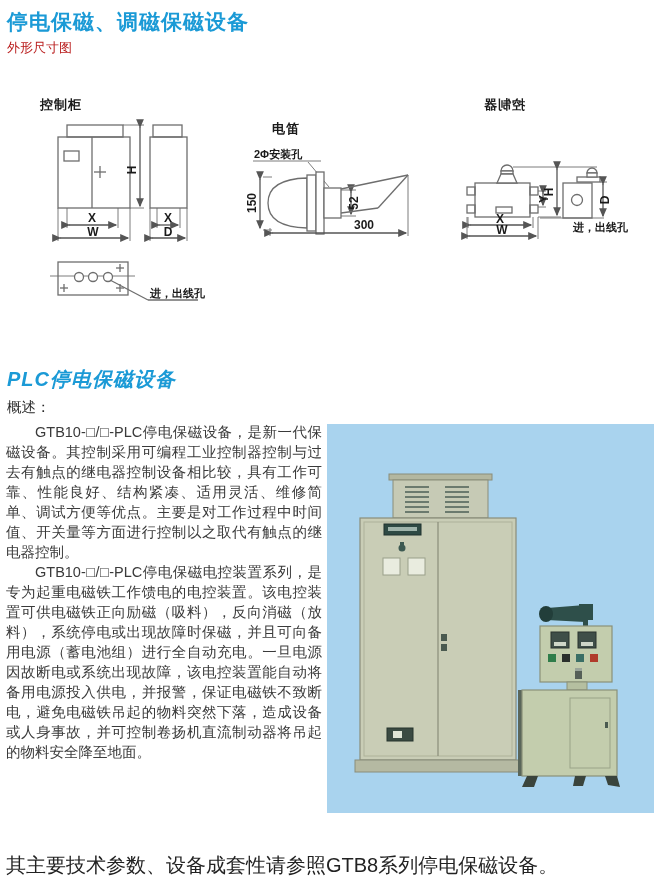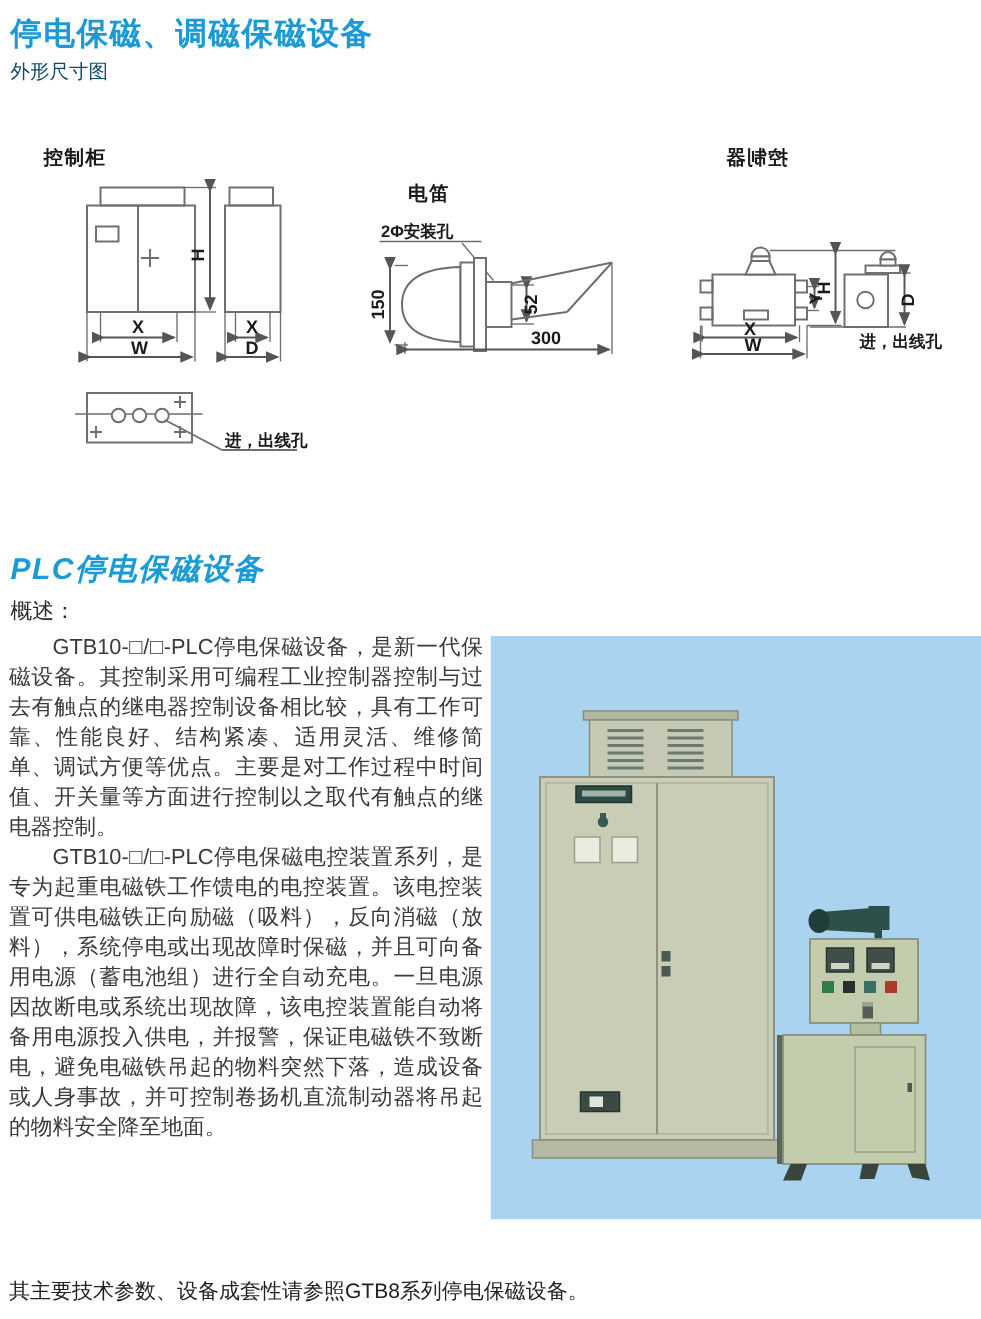--- a/index.html
+++ b/index.html
@@ -4,37 +4,37 @@
 <style>
   html,body{margin:0;padding:0;}
   body{
     width:654px;height:879px;position:relative;background:#ffffff;
     font-family:"Liberation Sans","DejaVu Sans",sans-serif;color:#333;
     overflow:hidden;
   }
   .abs{position:absolute;}
   .h1{font-size:21px;font-weight:bold;letter-spacing:1px;text-align:center;}
   .h2{font-size:20px;font-weight:bold;letter-spacing:1px;font-style:italic;}
-  .sub{font-size:13px;color:#0c4a6e;}
+  .sub{font-size:13px;color:#b91c1c;}
   .diagram-label{font-size:13px;font-weight:bold;color:#1a1a1a;letter-spacing:1px;}
   .mirrored{display:inline-block;transform:scaleX(-1);}
   .bodytext{font-size:14.5px;line-height:20px;text-align:justify;color:#3a3a3a;}
   .bodytext p{margin:0;text-indent:2em;}
-  .footer{font-size:14px;color:#222;}
+  .footer{font-size:20px;color:#222;}
   svg text{font-family:"Liberation Sans","DejaVu Sans",sans-serif;}
   .dim{font-size:12px;font-weight:bold;fill:#1a1a1a;}
   .cnlab{font-size:11px;font-weight:bold;fill:#1a1a1a;}
 </style>
 </head>
 <body>
 
 <div class="abs h1" style="left:7px;top:8px;color:#1b9ad6;">停电保磁、调磁保磁设备</div>
 <div class="abs sub" style="left:7px;top:39px;">外形尺寸图</div>
 
-<div class="abs diagram-label" style="left:29px;top:96px;font-family:Liberation Mono, monospace;">控制柜</div>
+<div class="abs diagram-label" style="left:40px;top:96px;font-family:Liberation Mono, monospace;">控制柜</div>
 <div class="abs diagram-label" style="left:272px;top:96px;margin-top:24px;">电笛</div>
 <div class="abs diagram-label mirrored" style="left:483px;top:96px;">控制器</div>
 
 <svg class="abs" style="left:0;top:90px;" width="654" height="250" viewBox="0 0 654 250">
   <defs>
     <marker id="ah" markerWidth="8" markerHeight="8" refX="6" refY="3" orient="auto">
       <path d="M0,0 L7,3 L0,6 Z" fill="#555"></path>
     </marker>
   </defs>
   <g stroke="#6e6e6e" fill="none" stroke-width="1.3">

